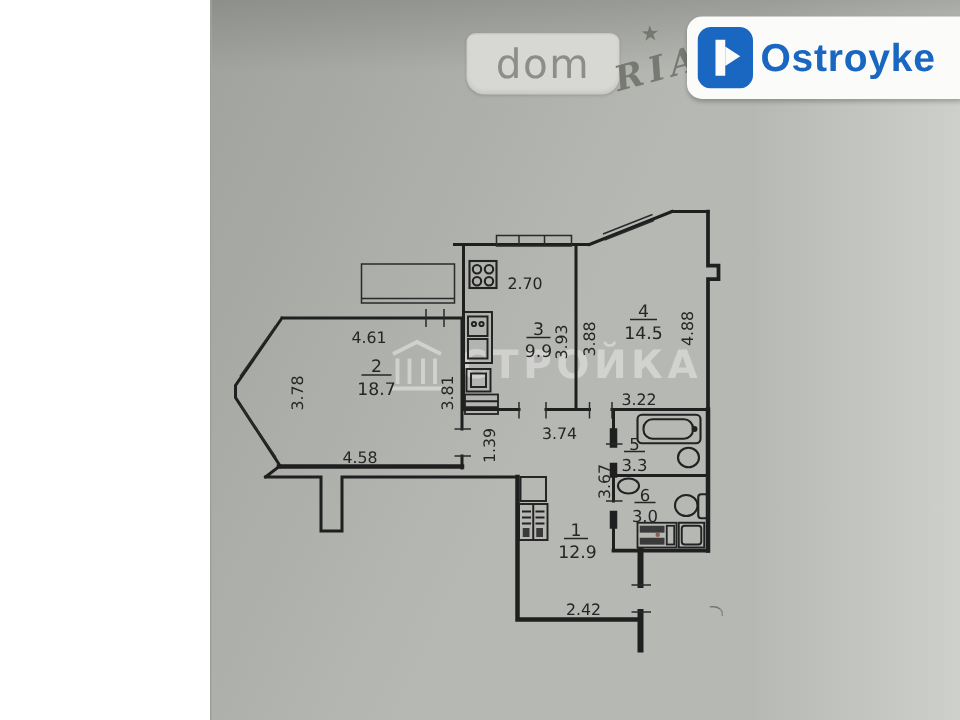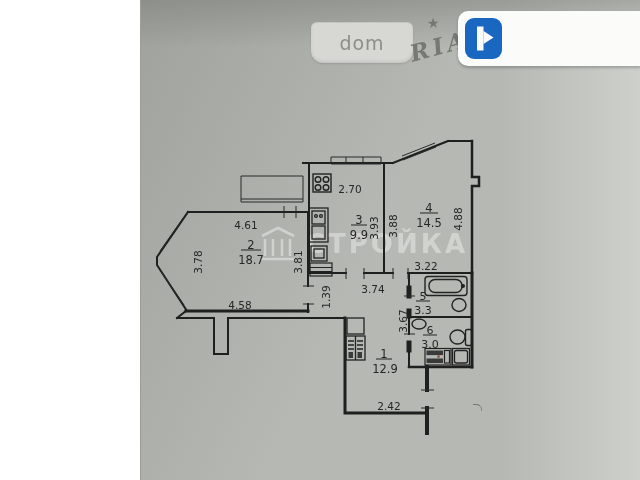--- a/index.html
+++ b/index.html
@@ -19,21 +19,21 @@
   .wm-center{position:absolute;left:118px;top:226px;display:flex;align-items:center;gap:9px;
              pointer-events:none;filter:blur(0.4px);}
   .wm-center .wm-text{font-size:26px;font-weight:bold;letter-spacing:3px;
              color:rgba(248,248,246,0.42);white-space:nowrap;}
 
   
   .tab-dom{position:absolute;left:170px;top:22px;width:102px;height:40px;background:#d7d8d4;
            border-radius:6px 6px 12px 12px;border-top:1px solid #c6c7c3;
            box-shadow:inset 0 -2px 3px rgba(0,0,0,0.08), 0 1px 2px rgba(0,0,0,0.12);
            display:flex;align-items:center;justify-content:center;}
-  .tab-dom span{font-size:19px;color:#8d8e8a;letter-spacing:1px;line-height:1;}
+  .tab-dom span{font-size:27px;color:#8d8e8a;letter-spacing:1px;line-height:1;}
 
   
   .ria{position:absolute;left:266px;top:18px;width:66px;height:54px;transform:rotate(-15deg);
        color:rgba(108,110,103,0.85);}
   .ria .ria-star{position:absolute;top:-4px;left:26px;font-size:14px;transform:rotate(12deg);}
   .ria .ria-word{position:absolute;top:14px;left:2px;font-family:"DejaVu Serif",serif;
        font-weight:bold;font-style:italic;font-size:23px;letter-spacing:4px;}
 
   
   .tab-brand{position:absolute;left:317px;top:11px;width:183px;height:55px;background:#fbfbfa;
@@ -210,16 +210,17 @@
       <span class="ria-star">★</span>
       <span class="ria-word">RIA</span>
     </div>
 
     <div class="tab-brand">
       <svg width="37" height="41" viewBox="0 0 37 41">
         <rect x="0" y="0" width="37" height="41" rx="9" fill="#1a67c2"></rect>
         <path d="M12,8.5 h6.5 v24 h-6.5 z" fill="#fbfbfa"></path>
         <path d="M18.5,13 l10,6.5 -10,6.5 z" fill="#fbfbfa"></path>
       </svg>
+      <span class="brand-text">Ostroyke</span>
     </div>
 
   </div>
 </div>
 
 </body></html>

